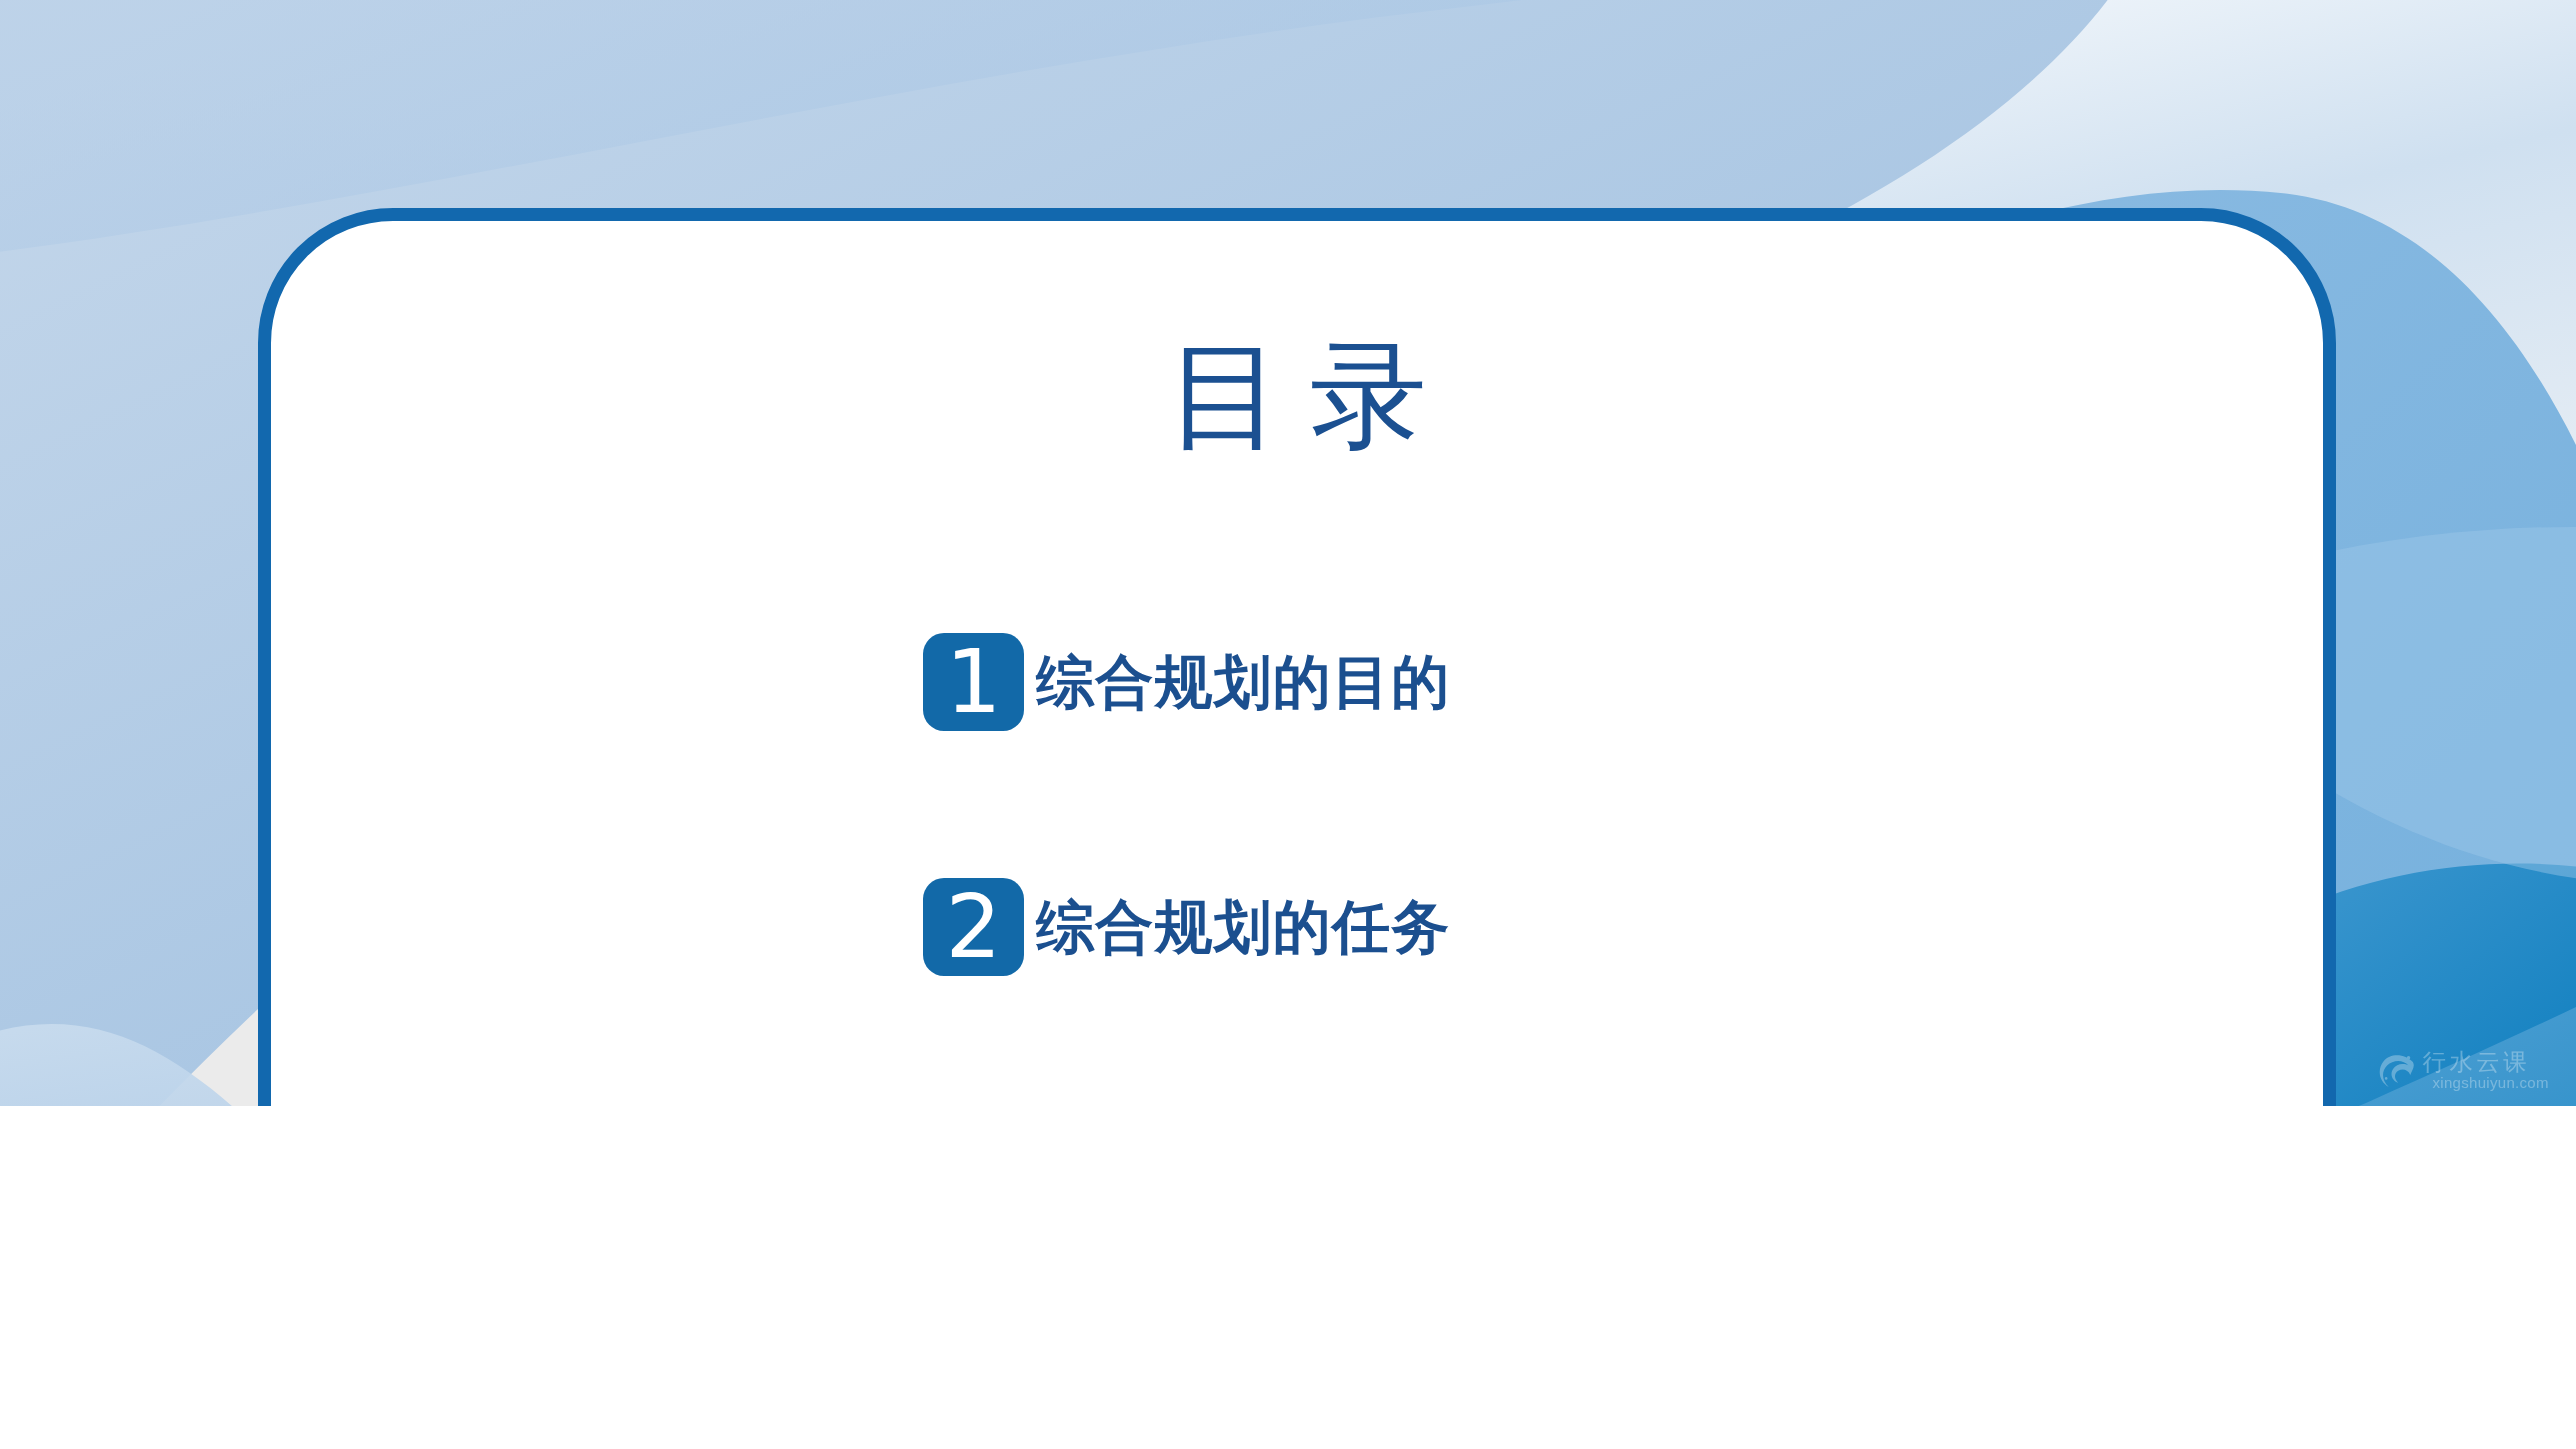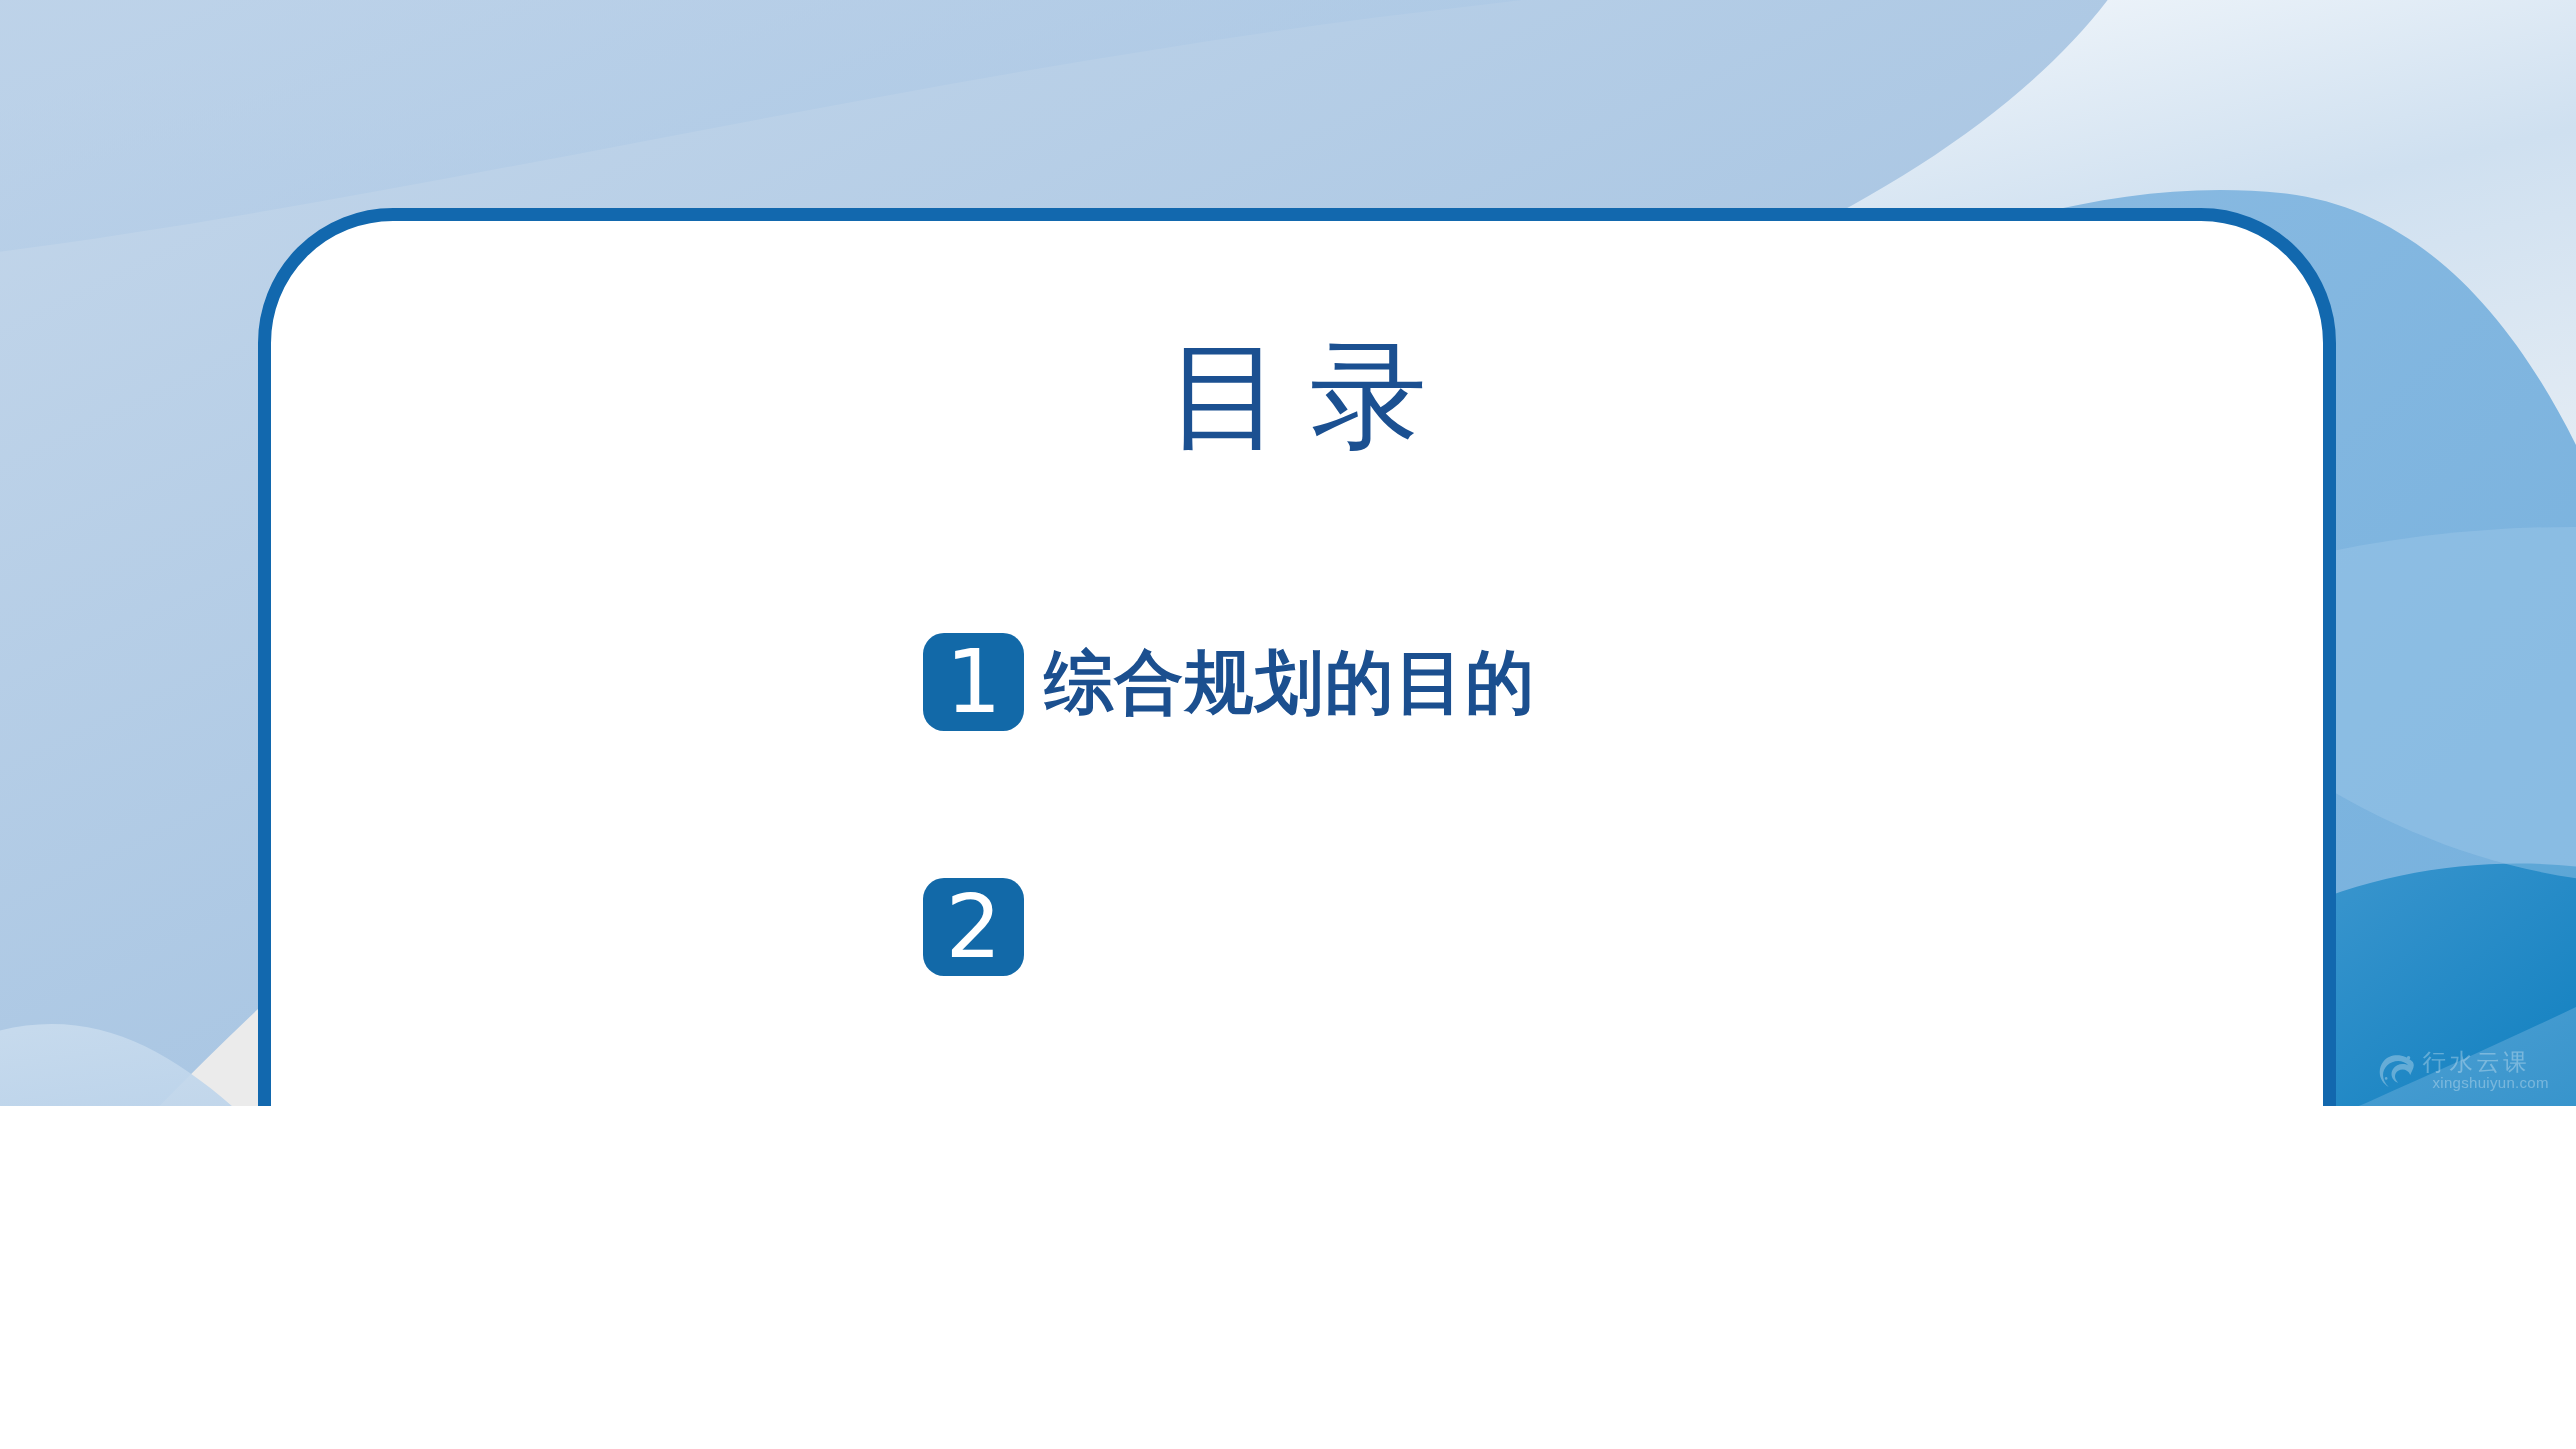--- a/index.html
+++ b/index.html
@@ -84,23 +84,23 @@
     color: #ffffff;
     font-family: "DejaVu Sans", "Liberation Sans", sans-serif;
     font-size: 88px;
     line-height: 98px;
     text-align: center;
     font-weight: 400;
     user-select: none;
   }
 
   .toc-label {
-    margin-left: 20px;
+    margin-left: 12px;
     font-family: "DejaVu Sans", "Liberation Sans", sans-serif;
-    font-size: 69px;
+    font-size: 58px;
     font-weight: bold;
     color: #1b4f8f;
     line-height: 1.05;
     white-space: nowrap;
     letter-spacing: 1.2px;
     text-align: center;
   }
 
   
   #watermark {
@@ -223,20 +223,21 @@
 
     <div id="toc-list">
 
       <div class="toc-item">
         <div class="toc-badge">1</div>
         <div class="toc-label">综合规划的目的</div>
       </div>
 
       <div class="toc-item">
         <div class="toc-badge">2</div>
+        <div class="toc-label">综合规划的任务</div>
       </div>
 
     </div>
   </div>
 
   <div id="watermark">
     <svg class="wm-mark" viewBox="0 0 100 100" aria-hidden="true">
       <path d="M88,28 C70,8 36,6 20,26 C4,46 10,74 32,86
                C16,72 14,50 28,36 C42,22 66,22 78,36
                C66,30 50,32 42,44 C34,56 40,72 54,76

